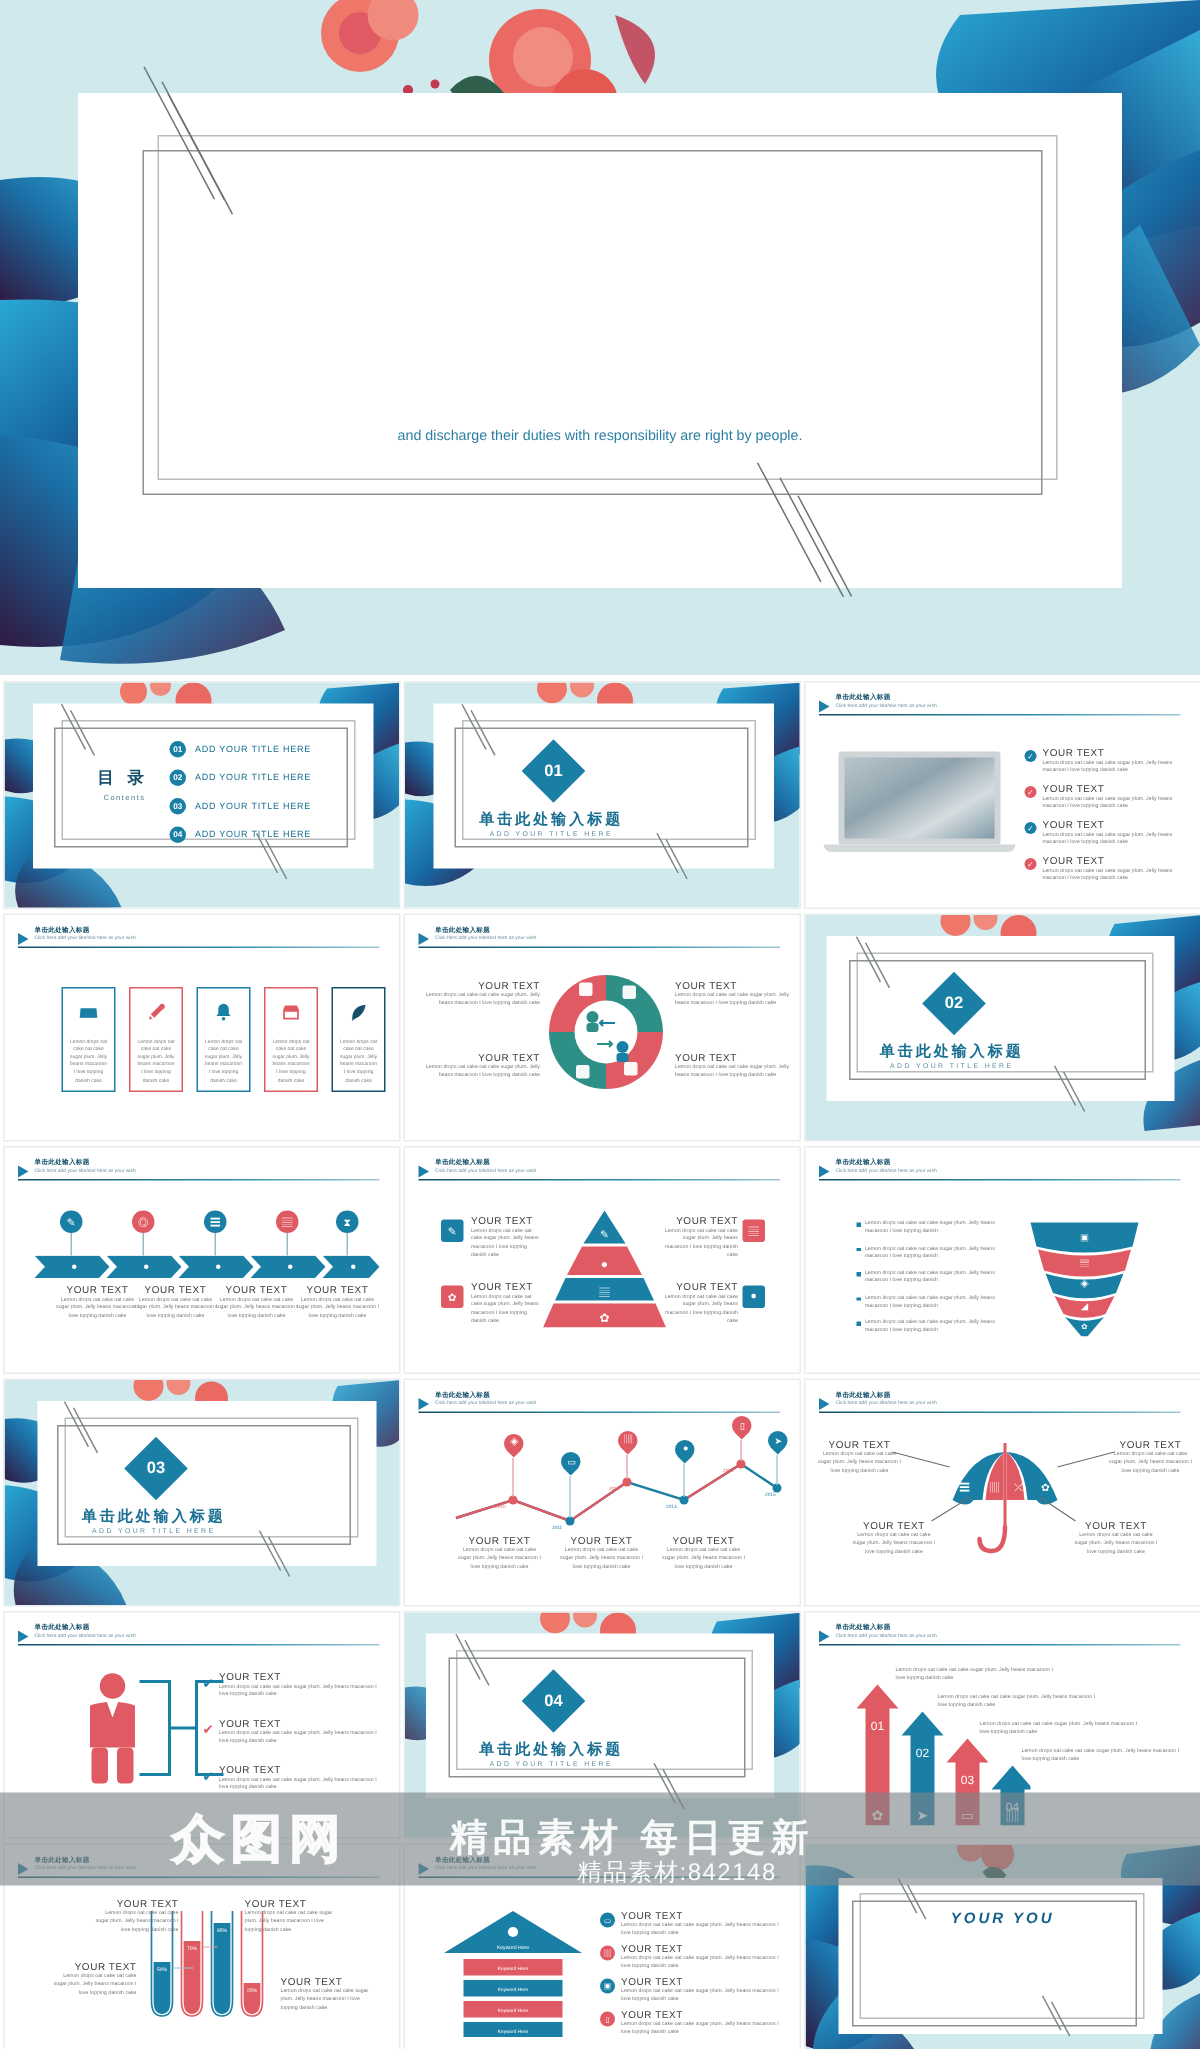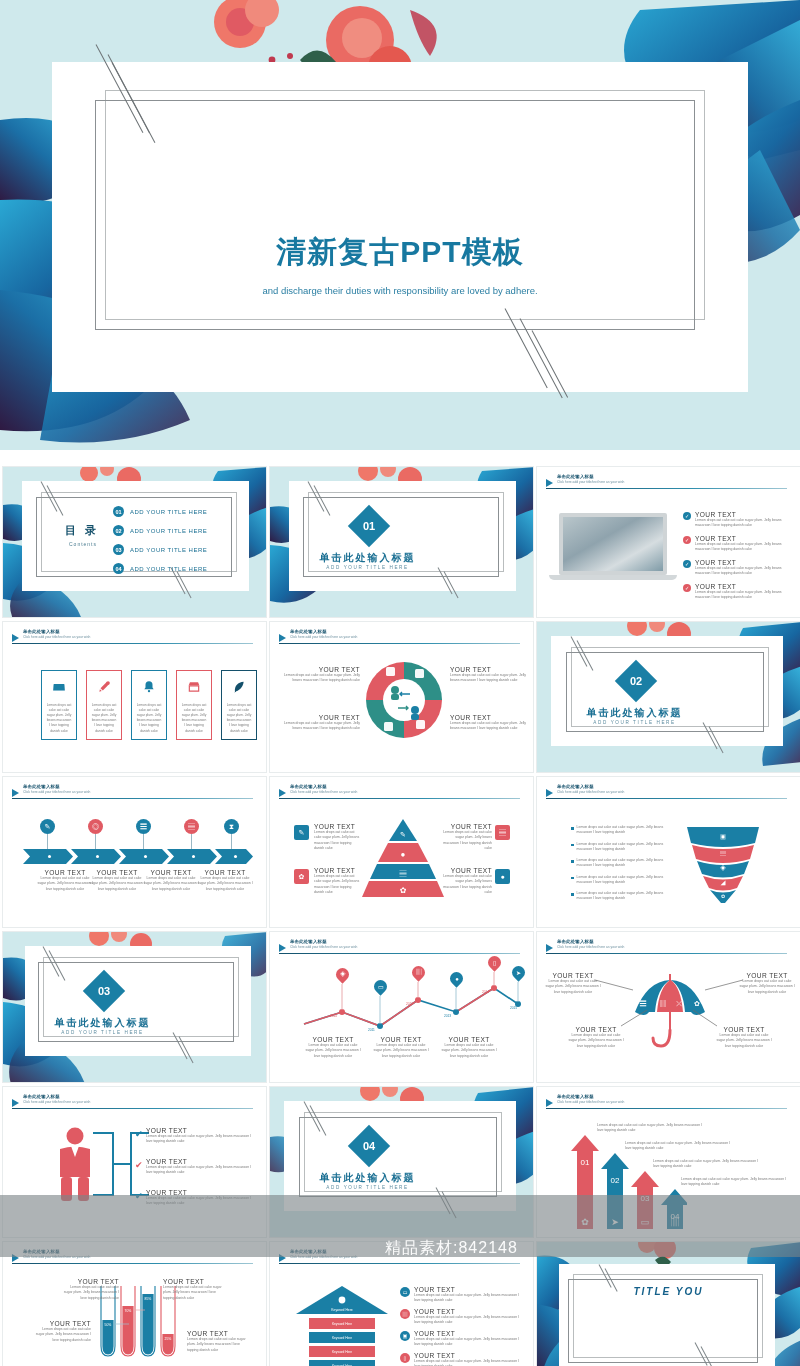--- a/index.html
+++ b/index.html
@@ -31,21 +31,21 @@
   .hero-eng {
     position:absolute; left:140px; right:140px; top:282px; text-align:center;
     font-size:9.5px; color:#2b7fa3; line-height:1.85;
   }
   .hero-line { position:absolute; background:#6c7275; height:1px; transform-origin:left center; }
 
   
   .grid {
     position:absolute; top:450px; left:0; width:736px; height:916px;
     display:grid; grid-template-columns:265px 265px 265px;
-    grid-auto-rows:152px; gap:3px 2px; padding:16px 2px;
+    grid-auto-rows:152px; gap:3px 2px; padding:4px 2px;
   }
   .slide {
     position:relative; background:#ffffff; overflow:hidden;
     border:1px solid #e8eced;
   }
 
   
   .s-head { position:absolute; left:9px; top:7px; right:9px; }
   .s-head .tri {
     position:absolute; left:0; top:5px; width:0; height:0;
@@ -178,23 +178,22 @@
     <div class="hero-frame1"></div>
     <div class="hero-frame2"></div>
 
     <div class="hero-line" style="left:96px; top:44px; width:100px; transform:rotate(62deg);"></div>
     <div class="hero-line" style="left:108px; top:54px; width:100px; transform:rotate(62deg);"></div>
     <div class="hero-line" style="left:112px; top:62px; width:80px; transform:rotate(62deg);"></div>
     <div class="hero-line" style="left:505px; top:308px; width:90px; transform:rotate(62deg);"></div>
     <div class="hero-line" style="left:520px; top:318px; width:90px; transform:rotate(62deg);"></div>
     <div class="hero-line" style="left:532px; top:330px; width:76px; transform:rotate(62deg);"></div>
 
-    <div class="hero-sub">清新复古PPT模板</div>
     <div class="hero-eng">
-      <div>and discharge their duties with responsibility are loved by adhere.</div>
+      <div>and discharge their duties with responsibility are right by people.</div>
     </div>
   </div>
 
   <div class="grid">
 
     <div class="slide">
       <div class="cov-mini"></div>
       <svg width="265" height="152" style="position:absolute;left:0;top:0">
         <path d="M265 0 L215 4 Q200 24 225 44 Q255 58 265 44 Z" fill="url(#lf1)"></path>
         <path d="M265 40 Q220 55 218 86 Q245 100 265 80 Z" fill="url(#lf2)"></path>
@@ -859,21 +858,23 @@
           <circle cx="128" cy="6" r="11" fill="#ea6a63"></circle>
         <path d="M118 18 Q126 10 134 20 Q126 30 118 18" fill="#2f5f4a"></path>
       </svg>
       <div class="cov-white" style="left:22px;top:22px;width:216px;height:104px;"></div>
       <div class="cov-f1" style="left:36px;top:32px;width:190px;height:84px"></div>
       <div class="cov-f2" style="left:31px;top:37px;width:190px;height:84px"></div>
       <div class="hero-line" style="left:62px; top:22px; width:26px; transform:rotate(62deg); background:#7d8588;"></div>
       <div class="hero-line" style="left:68px; top:26px; width:26px; transform:rotate(62deg); background:#7d8588;"></div>
       <div class="hero-line" style="left:158px; top:100px; width:26px; transform:rotate(62deg); background:#7d8588;"></div>
       <div class="hero-line" style="left:164px; top:104px; width:26px; transform:rotate(62deg); background:#7d8588;"></div>
-      <div class="ty-en">TITLE YOU</div>
+      <div class="ty-en">YOUR YOU</div>
     </div>
 
   </div>
 
   <div class="wm"></div>
+  <div class="wm-logo">众图网</div>
+  <div class="wm-t1">精品素材  每日更新</div>
   <div class="wm-t2">精品素材:842148</div>
 
 </div>
 
 </body></html>

